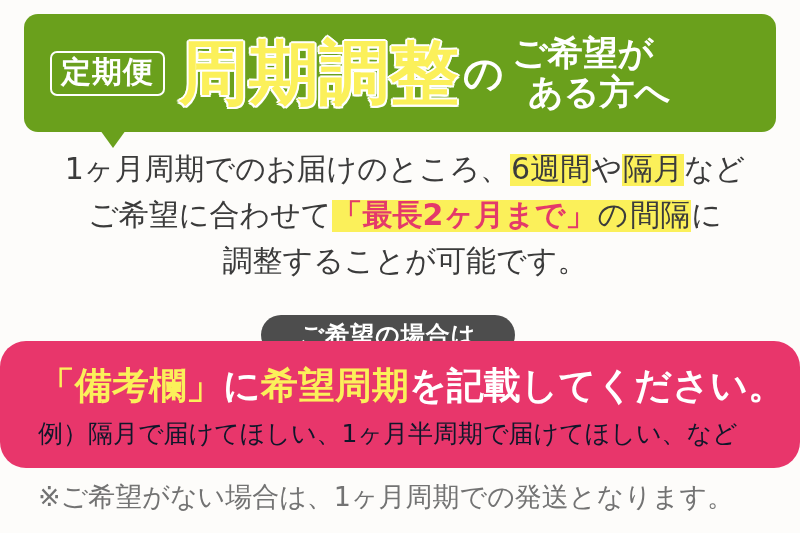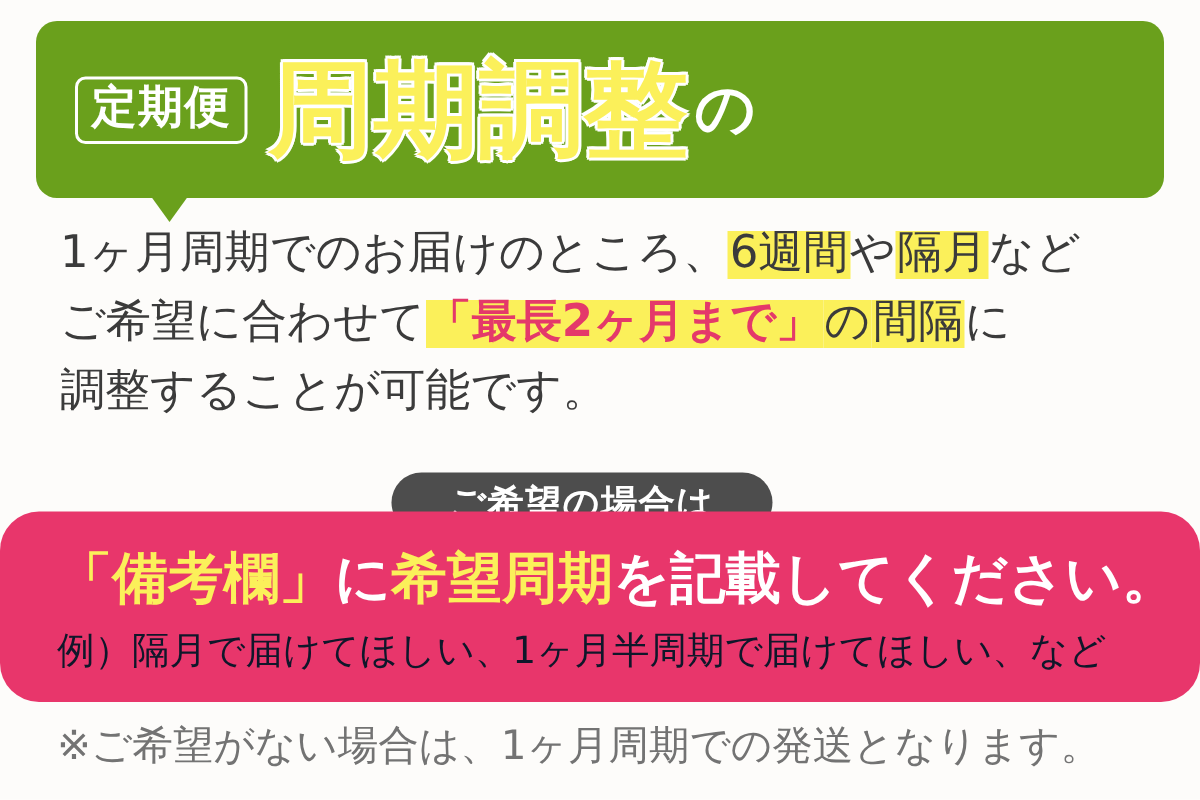--- a/index.html
+++ b/index.html
@@ -94,20 +94,21 @@
   
   .body-text {
     position: absolute;
     left: 40px;
     top: 146px;
     width: 730px;
     color: #3b3b3b;
     font-size: 30px;
     line-height: 1.53;
     font-family: "DejaVu Sans", sans-serif;
+    text-align: center;
   }
   .body-text .line { white-space: nowrap; }
   .mark-yellow {
     background: linear-gradient(to bottom, transparent 8%, #fbf05a 8%, #fbf05a 100%, transparent 100%);
     padding: 0 1px;
   }
   .em-red {
     color: #e4396a;
     font-weight: bold;
     background: linear-gradient(to bottom, transparent 8%, #fbf05a 8%, #fbf05a 100%, transparent 100%);
@@ -182,20 +183,24 @@
 </style>
 </head>
 <body>
 
 <div class="page">
 
   <div class="banner">
     <span class="badge-teiki">定期便</span>
     <span class="banner-main">周期調整</span>
     <span class="banner-no">の</span>
+    <span class="banner-right">
+      <span class="ln1">ご希望が</span>
+      <span class="ln2">ある方へ</span>
+    </span>
   </div>
 
   <div class="body-text">
     <div class="line">
       <span>1ヶ月周期でのお届けのところ、</span><span class="mark-yellow">6週間</span><span>や</span><span class="mark-yellow">隔月</span><span>など</span>
     </div>
     <div class="line">
       <span>ご希望に合わせて</span><span class="em-red">「最長2ヶ月まで」</span><span class="mark-yellow">の</span><span class="mark-yellow">間隔</span><span>に</span>
     </div>
     <div class="line">調整することが可能です。</div>

